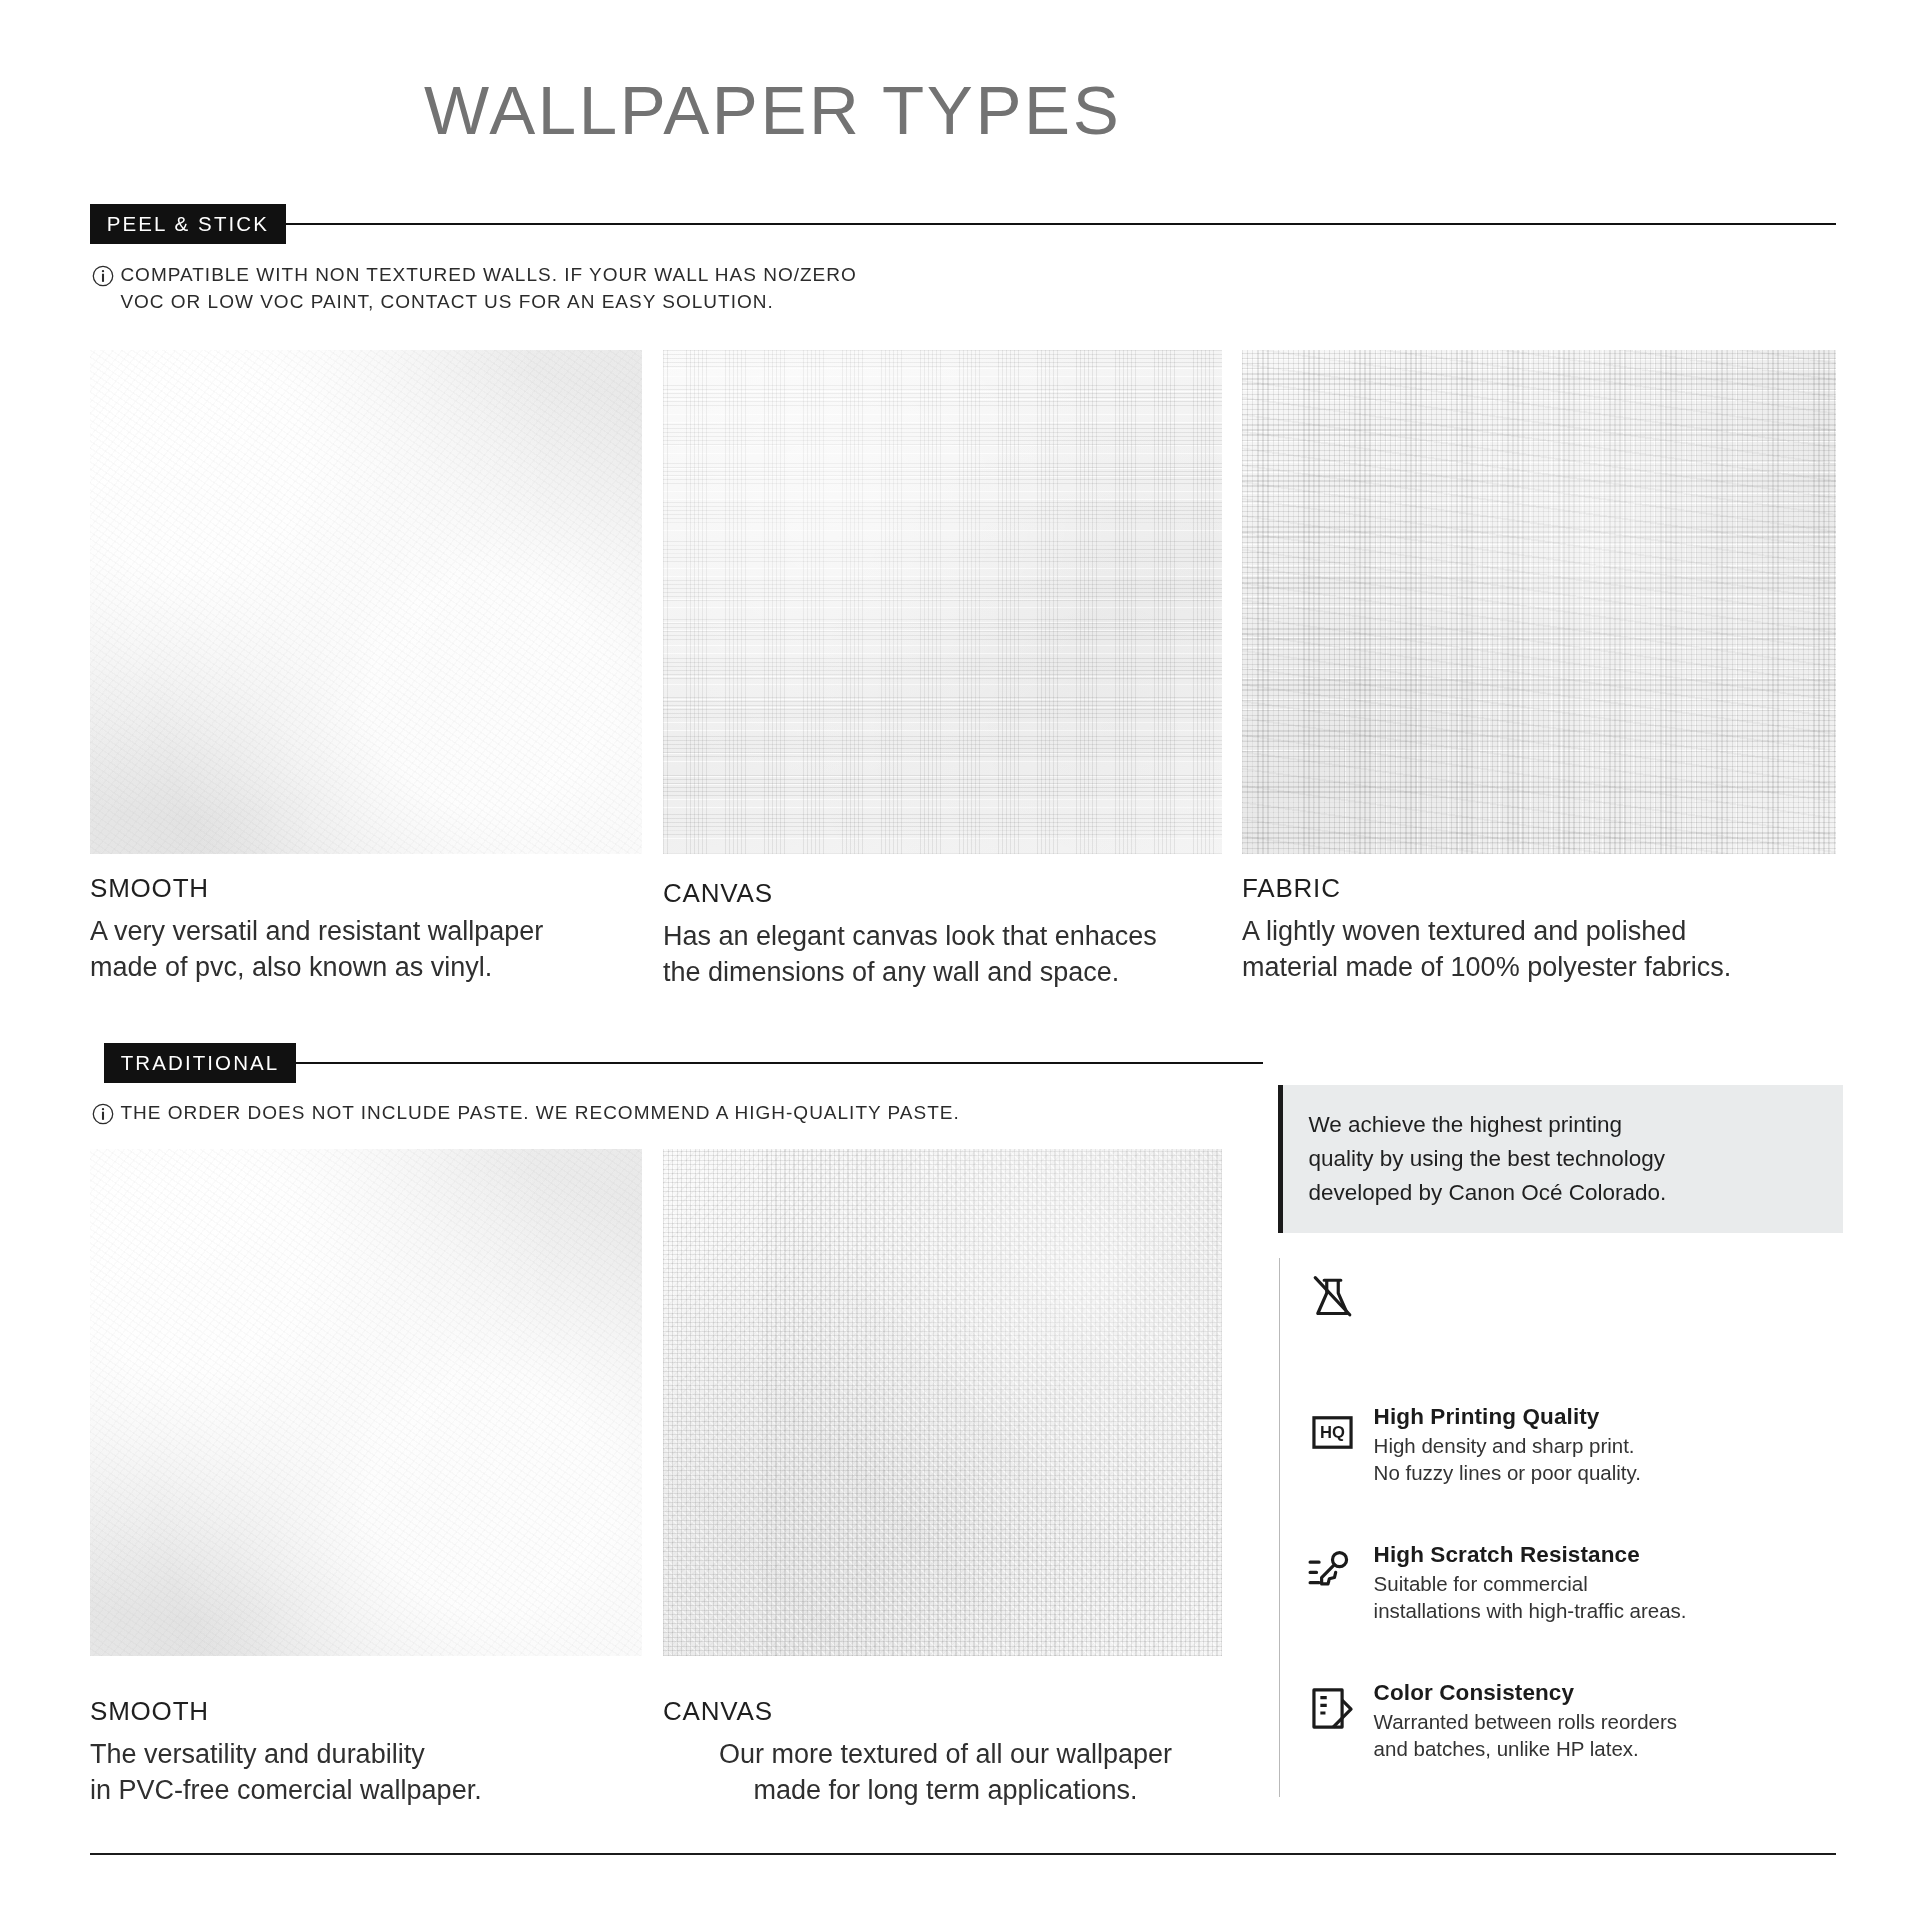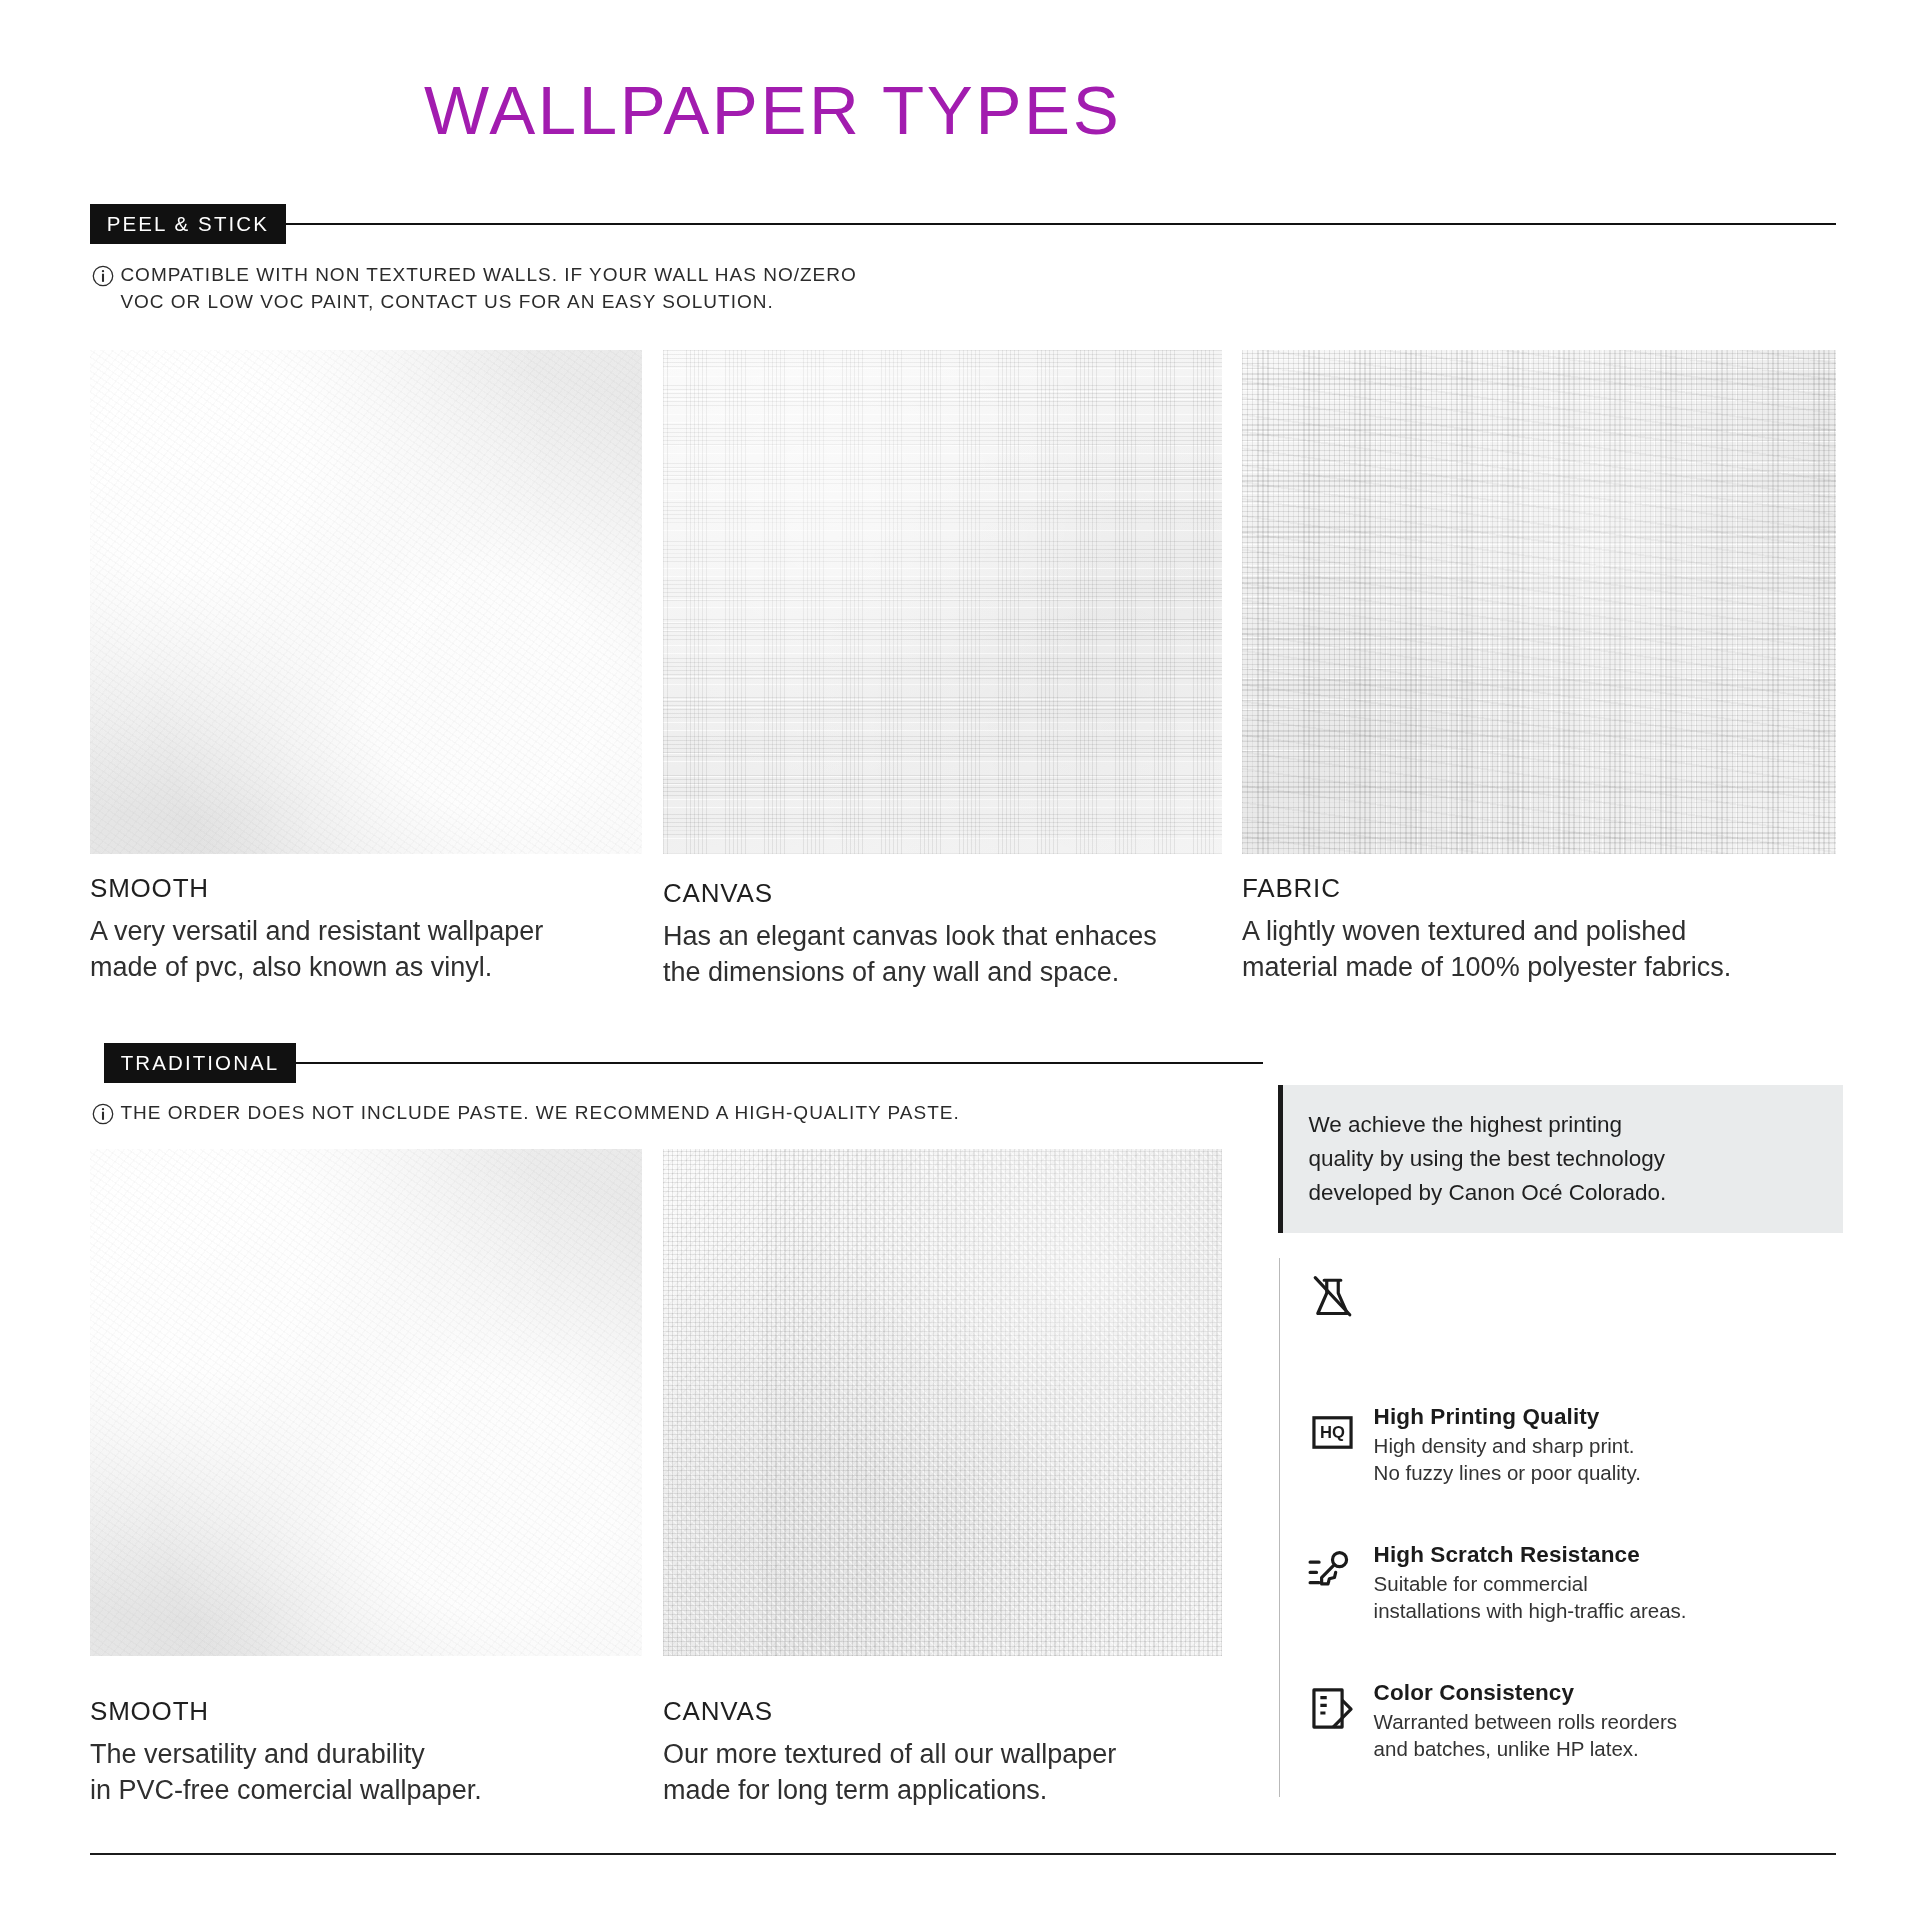--- a/index.html
+++ b/index.html
@@ -21,21 +21,21 @@
   }
 
   
   .title {
     position: absolute;
     left: 424px;
     top: 71px;
     font-size: 69px;
     font-weight: 300;
     letter-spacing: 2.6px;
-    color: #a21caf;
+    color: #737373;
     white-space: nowrap;
   }
 
   
   .section-head {
     position: absolute;
     display: flex;
     align-items: center;
   }
   .tag {
@@ -291,21 +291,21 @@
   </div>
 
   <div class="swatch tex-smooth" style="left:90px; top:1149px; width:552px; height:507px;"></div>
   <div class="swatch tex-canvas2" style="left:663px; top:1149px; width:559px; height:507px;"></div>
 
   <div class="cap-title" style="left:90px; top:1696px;">SMOOTH</div>
   <div class="cap-body" style="left:90px; top:1737px; width:552px;">The versatility and durability
 in PVC-free comercial wallpaper.</div>
 
   <div class="cap-title" style="left:663px; top:1696px;">CANVAS</div>
-  <div class="cap-body" style="left:663px; top:1737px; width:565px;">Our more textured of all our wallpaper
+  <div class="cap-body" style="left:663px; top:1737px; width:565px;text-align:center;">Our more textured of all our wallpaper
 made for long term applications.</div>
 
   <div class="quote" style="left:1278px; top:1085px; width:565px; height:148px;">
     <div class="bar"></div>
     <div class="qtext">We achieve the highest printing
 quality by using the best technology
 developed by Canon Océ Colorado.</div>
   </div>
 
   <div class="vdiv" style="left:1279px; top:1258px; height:539px;"></div>

